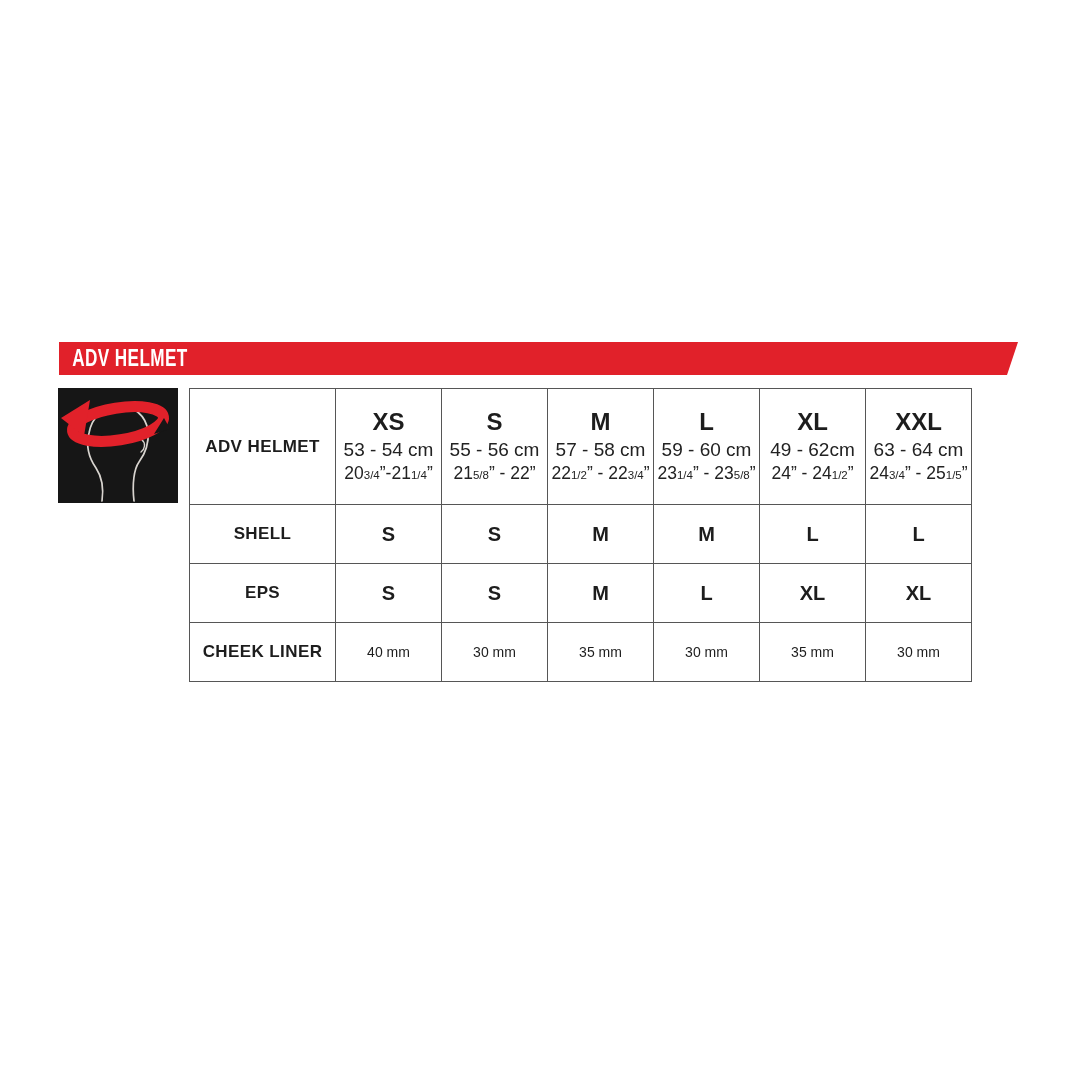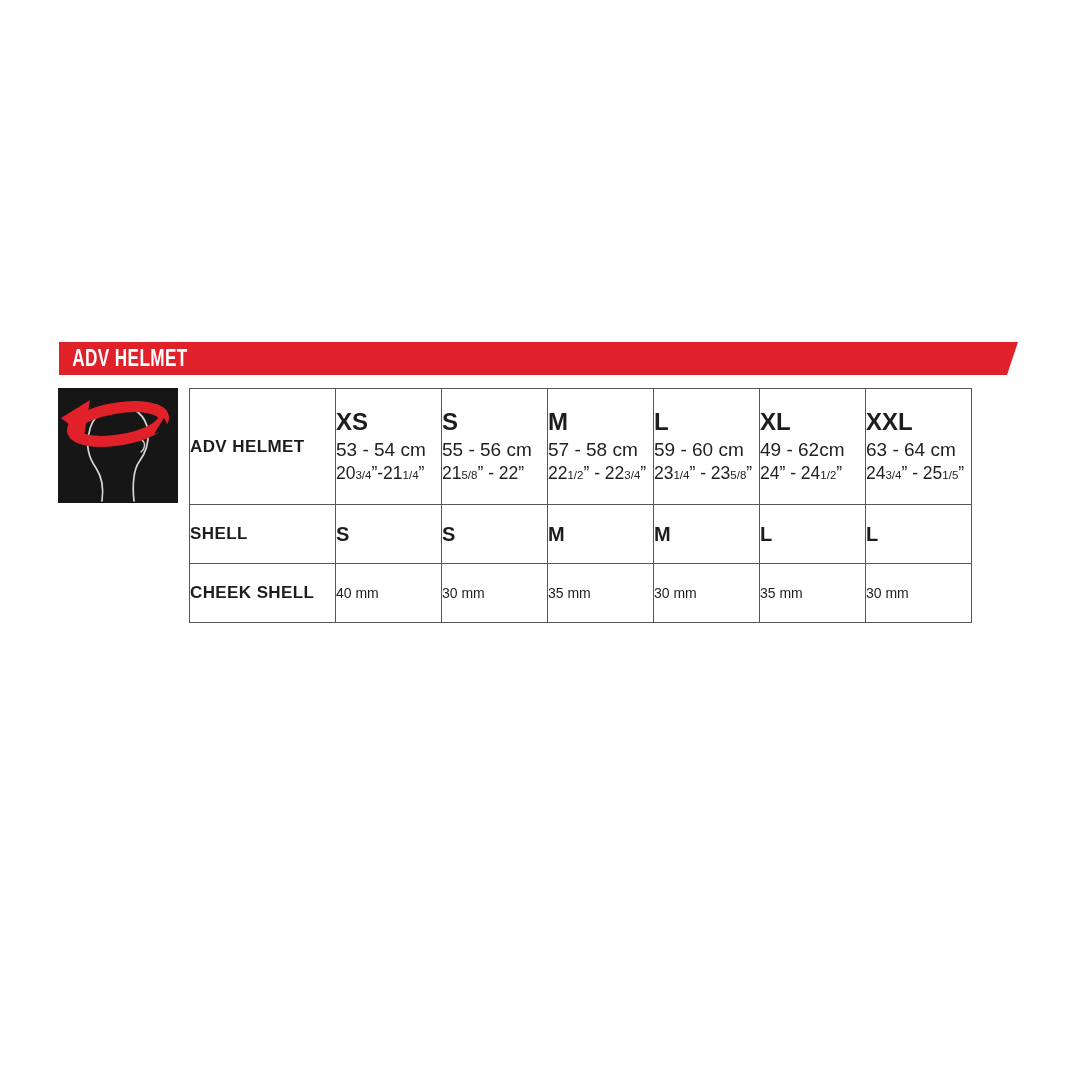--- a/index.html
+++ b/index.html
@@ -38,20 +38,21 @@
   .icon-box svg{display:block;}
   
   .size-table{
     position:absolute;left:189px;top:388px;
     border-collapse:collapse;
     table-layout:fixed;
     background:#ffffff;
   }
   .size-table td{
     border:1.5px solid #565656;
+    text-align:center;
     vertical-align:middle;
     padding:0;
   }
   .size-table tr.header-row{height:116px;}
   .size-table tr.data-row{height:59px;}
   .corner{font-weight:bold;font-size:17px;letter-spacing:.4px;}
   .size-name{font-weight:bold;font-size:24px;line-height:1.2;}
   .size-cm{font-size:19px;line-height:1.4;color:#222;}
   .size-in{font-size:17.5px;line-height:1.25;color:#222;white-space:nowrap;}
   .frac{font-size:11.5px;}
@@ -133,21 +134,30 @@
         <tr class="data-row">
           <td class="row-label">SHELL</td>
           <td class="cell-size">S</td>
           <td class="cell-size">S</td>
           <td class="cell-size">M</td>
           <td class="cell-size">M</td>
           <td class="cell-size">L</td>
           <td class="cell-size">L</td>
         </tr>
         <tr class="data-row">
-          <td class="row-label">CHEEK SHELL</td>
+          <td class="row-label">EPS</td>
+          <td class="cell-size">S</td>
+          <td class="cell-size">S</td>
+          <td class="cell-size">M</td>
+          <td class="cell-size">L</td>
+          <td class="cell-size">XL</td>
+          <td class="cell-size">XL</td>
+        </tr>
+        <tr class="data-row">
+          <td class="row-label">CHEEK LINER</td>
           <td class="cell-mm">40 mm</td>
           <td class="cell-mm">30 mm</td>
           <td class="cell-mm">35 mm</td>
           <td class="cell-mm">30 mm</td>
           <td class="cell-mm">35 mm</td>
           <td class="cell-mm">30 mm</td>
         </tr>
       </tbody>
   </table>
 

